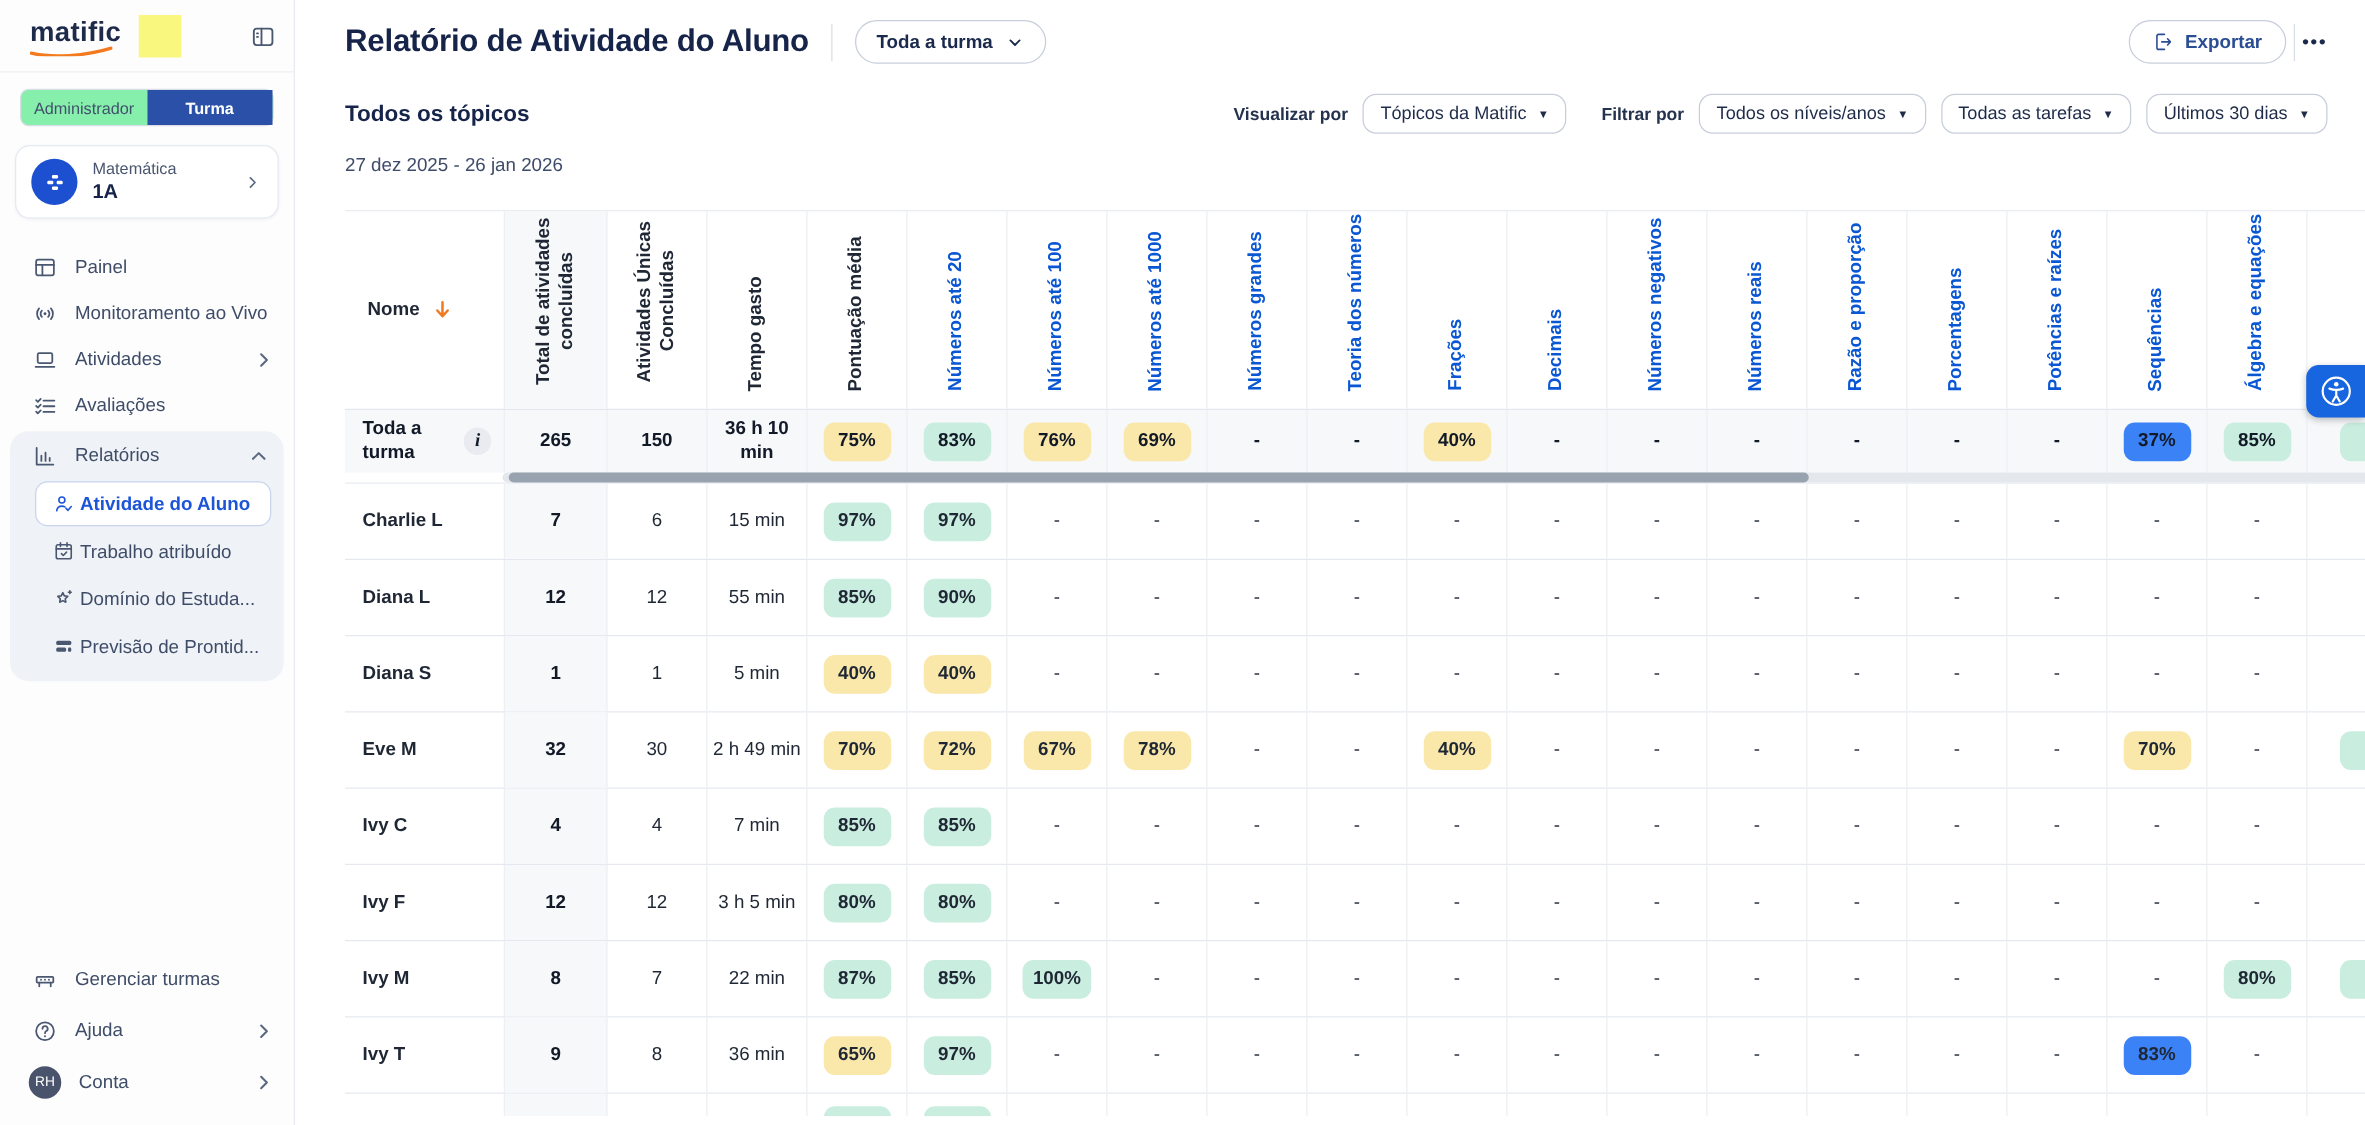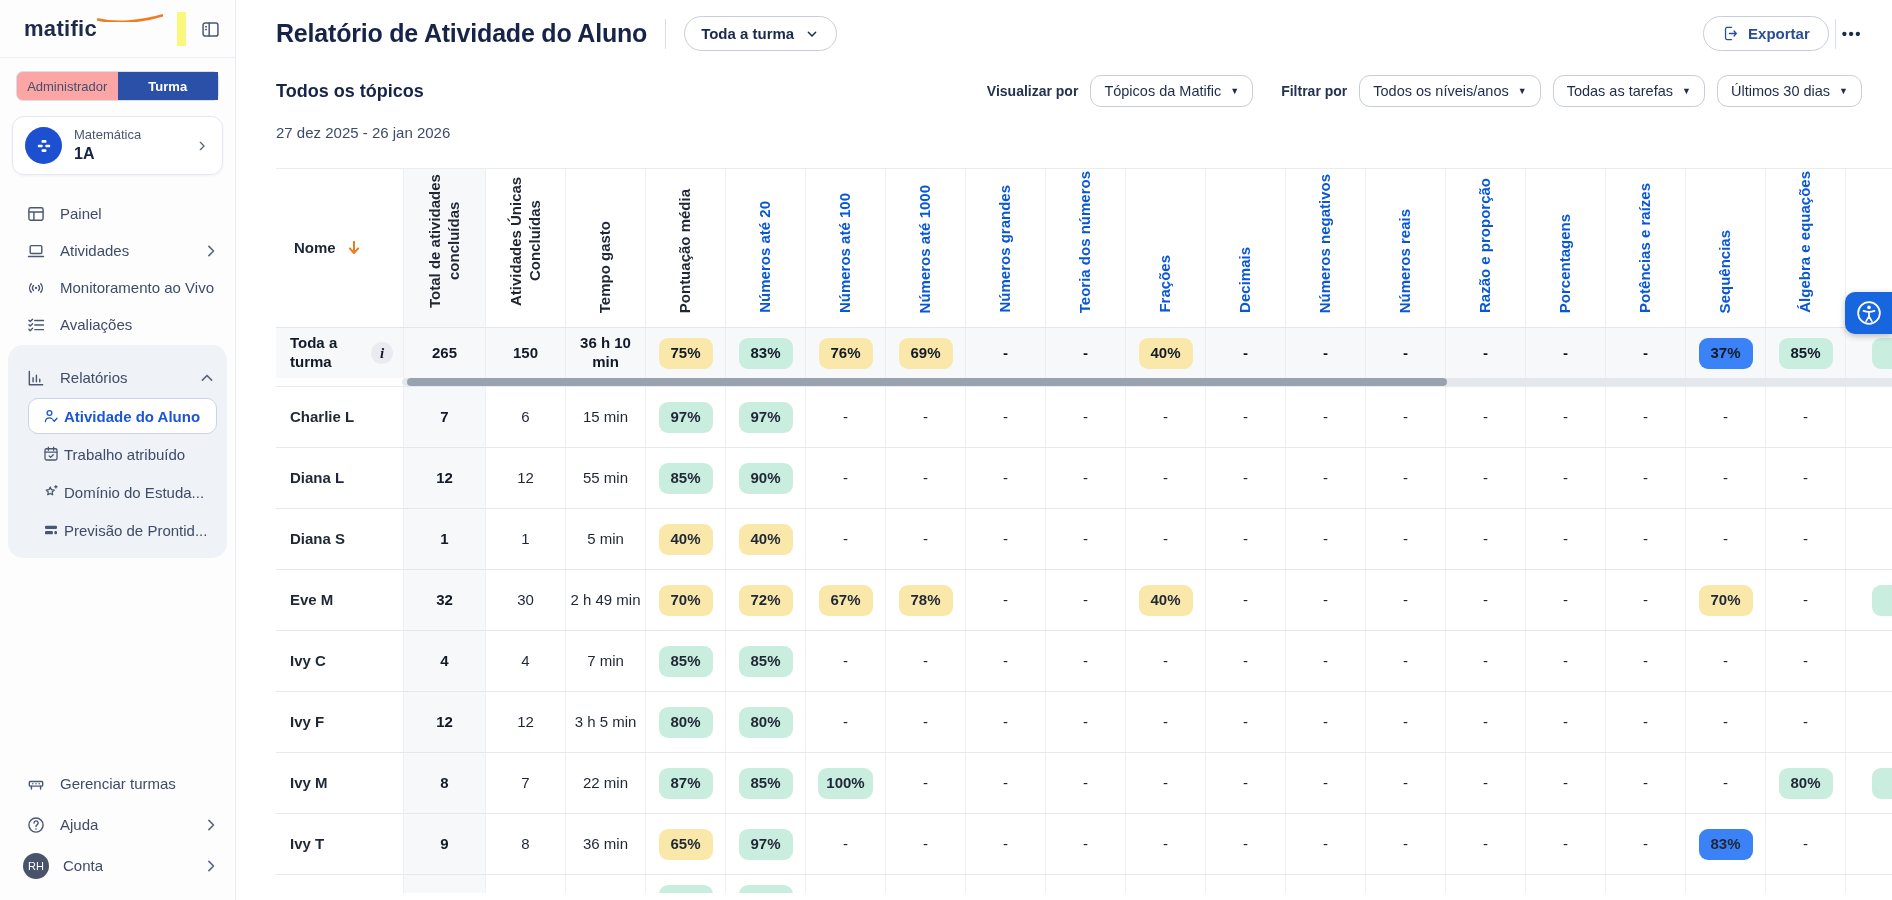--- a/index.html
+++ b/index.html
@@ -6,45 +6,45 @@
   html,body{width:1892px;height:900px;overflow:hidden;background:#fff;
     font-family:"Liberation Sans","DejaVu Sans",sans-serif;color:#1F2735}
   button{font-family:inherit;cursor:pointer}
   .icon{display:inline-flex;align-items:center;justify-content:center}
   .icon svg{fill:none;stroke:#4A5770;stroke-width:1.7;stroke-linecap:round;stroke-linejoin:round}
   .icon svg .f{fill:#4A5770;stroke:none}
 
   
   .sidebar{position:absolute;left:0;top:0;bottom:0;width:236px;background:#FDFDFE;border-right:1px solid #E8EBF0;z-index:5}
   .logo-row{display:flex;align-items:center;padding:12px 14px 8px 24px;gap:14px}
-  .logo{display:flex;flex-direction:row}
+  .logo{display:flex;flex-direction:column}
   .logo-text{font-size:22px;font-weight:700;color:#1D2A4A;letter-spacing:.3px}
   .swoosh{width:66px;height:8px;margin-top:-2px}
   .logo-badge{width:34px;height:34px;background:#FAF77E}
   .collapse-btn{margin-left:auto;background:none;border:none}
   .collapse-btn svg{width:21px;height:21px}
   .side-divider{height:1px;background:#EDF0F4;margin-top:3px}
-  .role-toggle{display:flex;margin:13px 16px 0;border:1px solid #D8DDE6;border-radius:7px;height:30px;background:#fca5a5}
+  .role-toggle{display:flex;margin:13px 16px 0;border:1px solid #D8DDE6;border-radius:7px;height:30px;background:#86efac}
   .role-btn{flex:1;border:none;background:transparent;font-size:13px;color:#42506C;font-weight:500}
   .role-btn.on{background:#2A51A7;color:#fff;font-weight:700;border-radius:0}
   .class-card{display:flex;align-items:center;gap:12px;margin:15px 12px 0;padding:10px 12px;background:#fff;
     border:1px solid #E5E9F0;border-radius:12px;box-shadow:0 1px 3px rgba(20,30,60,.05);cursor:pointer}
   .class-icon{width:37px;height:37px;border-radius:50%;background:#1D50D0;display:flex;align-items:center;justify-content:center;flex:none}
   .class-icon svg{width:20px;height:20px}
   .class-meta{display:flex;flex-direction:column;line-height:1.25}
   .class-subject{font-size:13px;color:#4A5670}
   .class-name{font-size:16px;font-weight:800;color:#15224A}
   .class-card .chev{margin-left:auto}
   .chev svg{width:16px;height:16px;stroke:#5A6880;stroke-width:2}
   .side-nav{margin-top:20px}
   .nav-item{display:flex;align-items:center;gap:14px;height:37px;padding:0 14px 0 26px;font-size:15px;color:#3E4C68;font-weight:500;cursor:pointer}
   .nav-item .icon svg{width:20px;height:20px}
   .nav-item .chev{margin-left:auto}
   .nav-label{white-space:nowrap}
-  .nav-group{background:#EFF2F6;border-radius:15px;margin:2px 8px 0;padding:14px 0 8px}
+  .nav-group{background:#EFF2F6;border-radius:15px;margin:2px 8px 0;padding:1px 0 8px}
   .nav-group > .nav-item{padding-left:18px;padding-right:10px}
   .nav-item.sub{height:36px;margin:2px 10px 2px 20px;padding:0 10px 0 13px;border-radius:10px;gap:4px;border:1.5px solid transparent}
   .nav-item.sub .icon svg{width:18px;height:18px}
   .nav-item.sub.active{background:#fff;border-color:#C8D4EC;color:#1C55D8;font-weight:700}
   .nav-item.sub.active .icon svg{stroke:#1C55D8}
   .side-footer{position:absolute;bottom:14px;left:0;right:0}
   .side-footer .nav-item{height:41px}
   .avatar{width:26px;height:26px;border-radius:50%;background:#49536B;color:#fff;font-size:11px;font-weight:400;
     display:flex;align-items:center;justify-content:center;margin-left:-3px;flex:none}
 
@@ -171,39 +171,39 @@
             <svg viewBox="0 0 24 24">
               <rect x="3.5" y="4.5" width="17" height="15" rx="2"></rect>
               <path d="M3.5 9.5h17M9.5 9.5v10"></path>
             </svg>
           </span>
           <span class="nav-label">Painel</span>
         </div>
         <div class="nav-item">
           <span class="icon">
             <svg viewBox="0 0 24 24">
+              <circle class="f" cx="12" cy="12" r="1.4"></circle>
+              <path d="M9 15a4.2 4.2 0 0 1 0-6M15 9a4.2 4.2 0 0 1 0 6M6.3 17.2a8 8 0 0 1 0-10.4M17.7 6.8a8 8 0 0 1 0 10.4"></path>
+            </svg>
+          </span>
+          <span class="nav-label">Monitoramento ao Vivo</span>
+        </div>
+        <div class="nav-item">
+          <span class="icon">
+            <svg viewBox="0 0 24 24">
               <rect x="5" y="5.5" width="14" height="9.5" rx="1.5"></rect>
               <path d="M3 18.5h18"></path>
             </svg>
           </span>
           <span class="nav-label">Atividades</span>
           <span class="icon chev">
             <svg viewBox="0 0 24 24">
               <path d="M9.5 6.5l5.5 5.5-5.5 5.5"></path>
             </svg>
           </span>
-        </div>
-        <div class="nav-item">
-          <span class="icon">
-            <svg viewBox="0 0 24 24">
-              <circle class="f" cx="12" cy="12" r="1.4"></circle>
-              <path d="M9 15a4.2 4.2 0 0 1 0-6M15 9a4.2 4.2 0 0 1 0 6M6.3 17.2a8 8 0 0 1 0-10.4M17.7 6.8a8 8 0 0 1 0 10.4"></path>
-            </svg>
-          </span>
-          <span class="nav-label">Monitoramento ao Vivo</span>
         </div>
         <div class="nav-item">
           <span class="icon">
             <svg viewBox="0 0 24 24">
               <path d="M10.5 6.5H21M10.5 12H21M10.5 17.5H21M3.5 6.2l1.6 1.6 2.8-2.8M3.5 11.7l1.6 1.6 2.8-2.8M3.5 17.2l1.6 1.6 2.8-2.8"></path>
             </svg>
           </span>
           <span class="nav-label">Avaliações</span>
         </div>
         <div class="nav-group">

